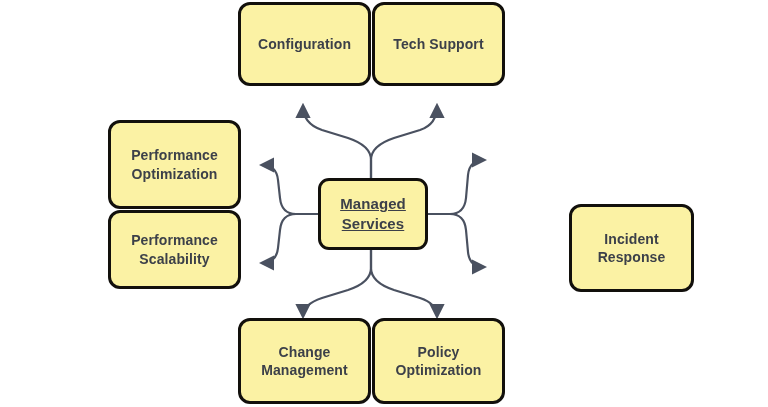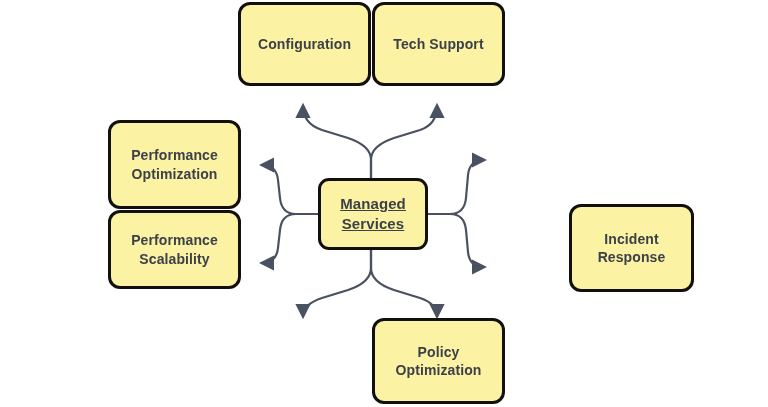--- a/index.html
+++ b/index.html
@@ -92,20 +92,24 @@
     <span class="node-label">Performance
 Scalability</span>
   </div>
 
 
   <div class="node" style="left:530px; top:204px; width:125px; height:88px;margin-left:39px;">
     <span class="node-label">Incident
 Response</span>
   </div>
 
+  <div class="node" style="left:238px; top:318px; width:133px; height:86px;">
+    <span class="node-label">Change
+Management</span>
+  </div>
 
   <div class="node" style="left:372px; top:318px; width:133px; height:86px;">
     <span class="node-label">Policy
 Optimization</span>
   </div>
 
   <div class="node center" style="left:318px; top:178px; width:110px; height:72px;text-decoration:underline;">
     <span class="node-label">Managed
 Services</span>
   </div>

